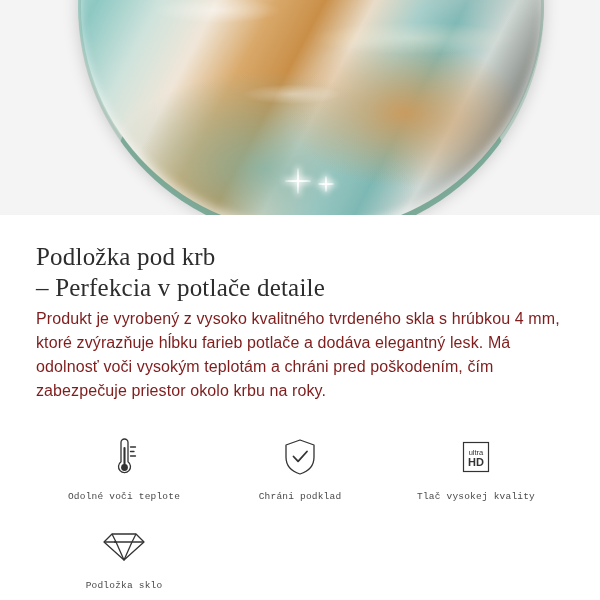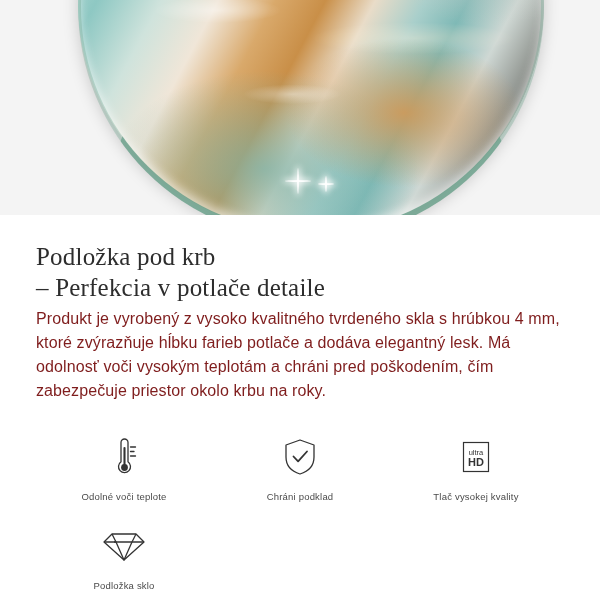--- a/index.html
+++ b/index.html
@@ -178,20 +178,21 @@
     align-items: center;
     justify-content: center;
   }
 
   .feature .caption {
     margin-top: 12px;
     font-size: 9.5px;
     color: #4a4a4a;
     text-align: left;
     letter-spacing: 0.2px;
+    font-family: Liberation Mono, monospace;
   }
 
   svg { display: block; }
 </style>
 </head>
 <body>
 
 <div class="page">
 
   <div class="hero">

